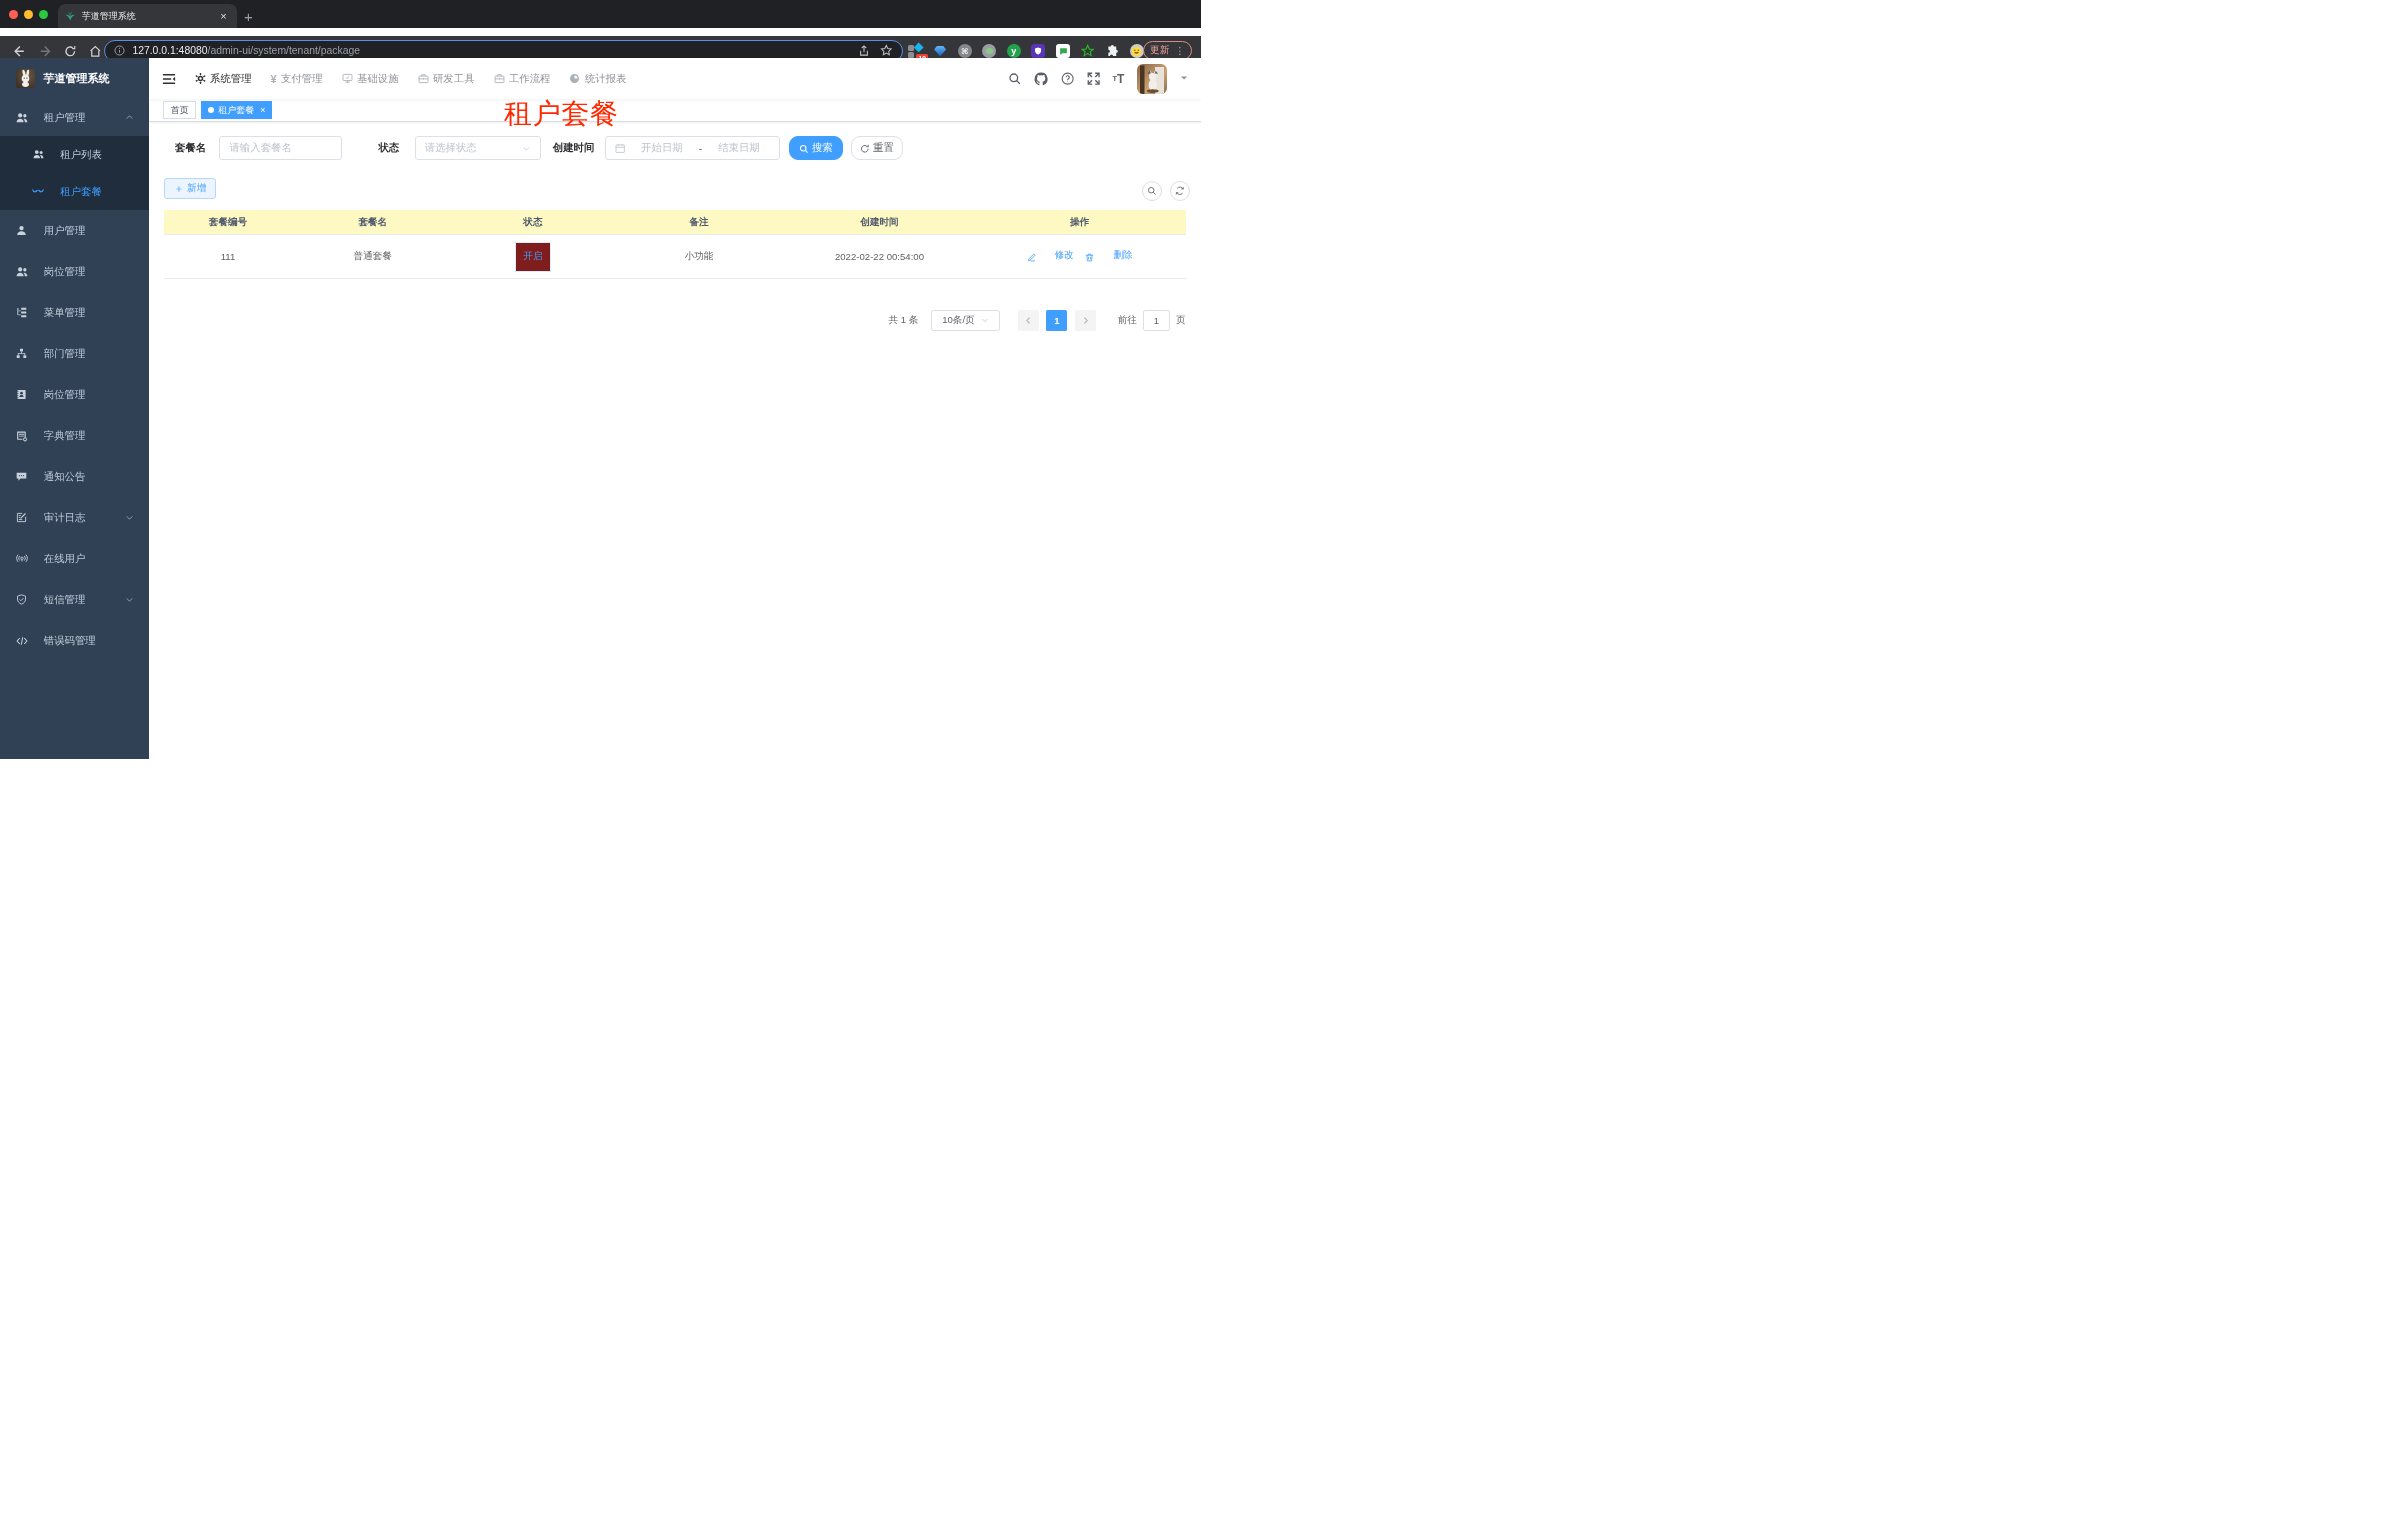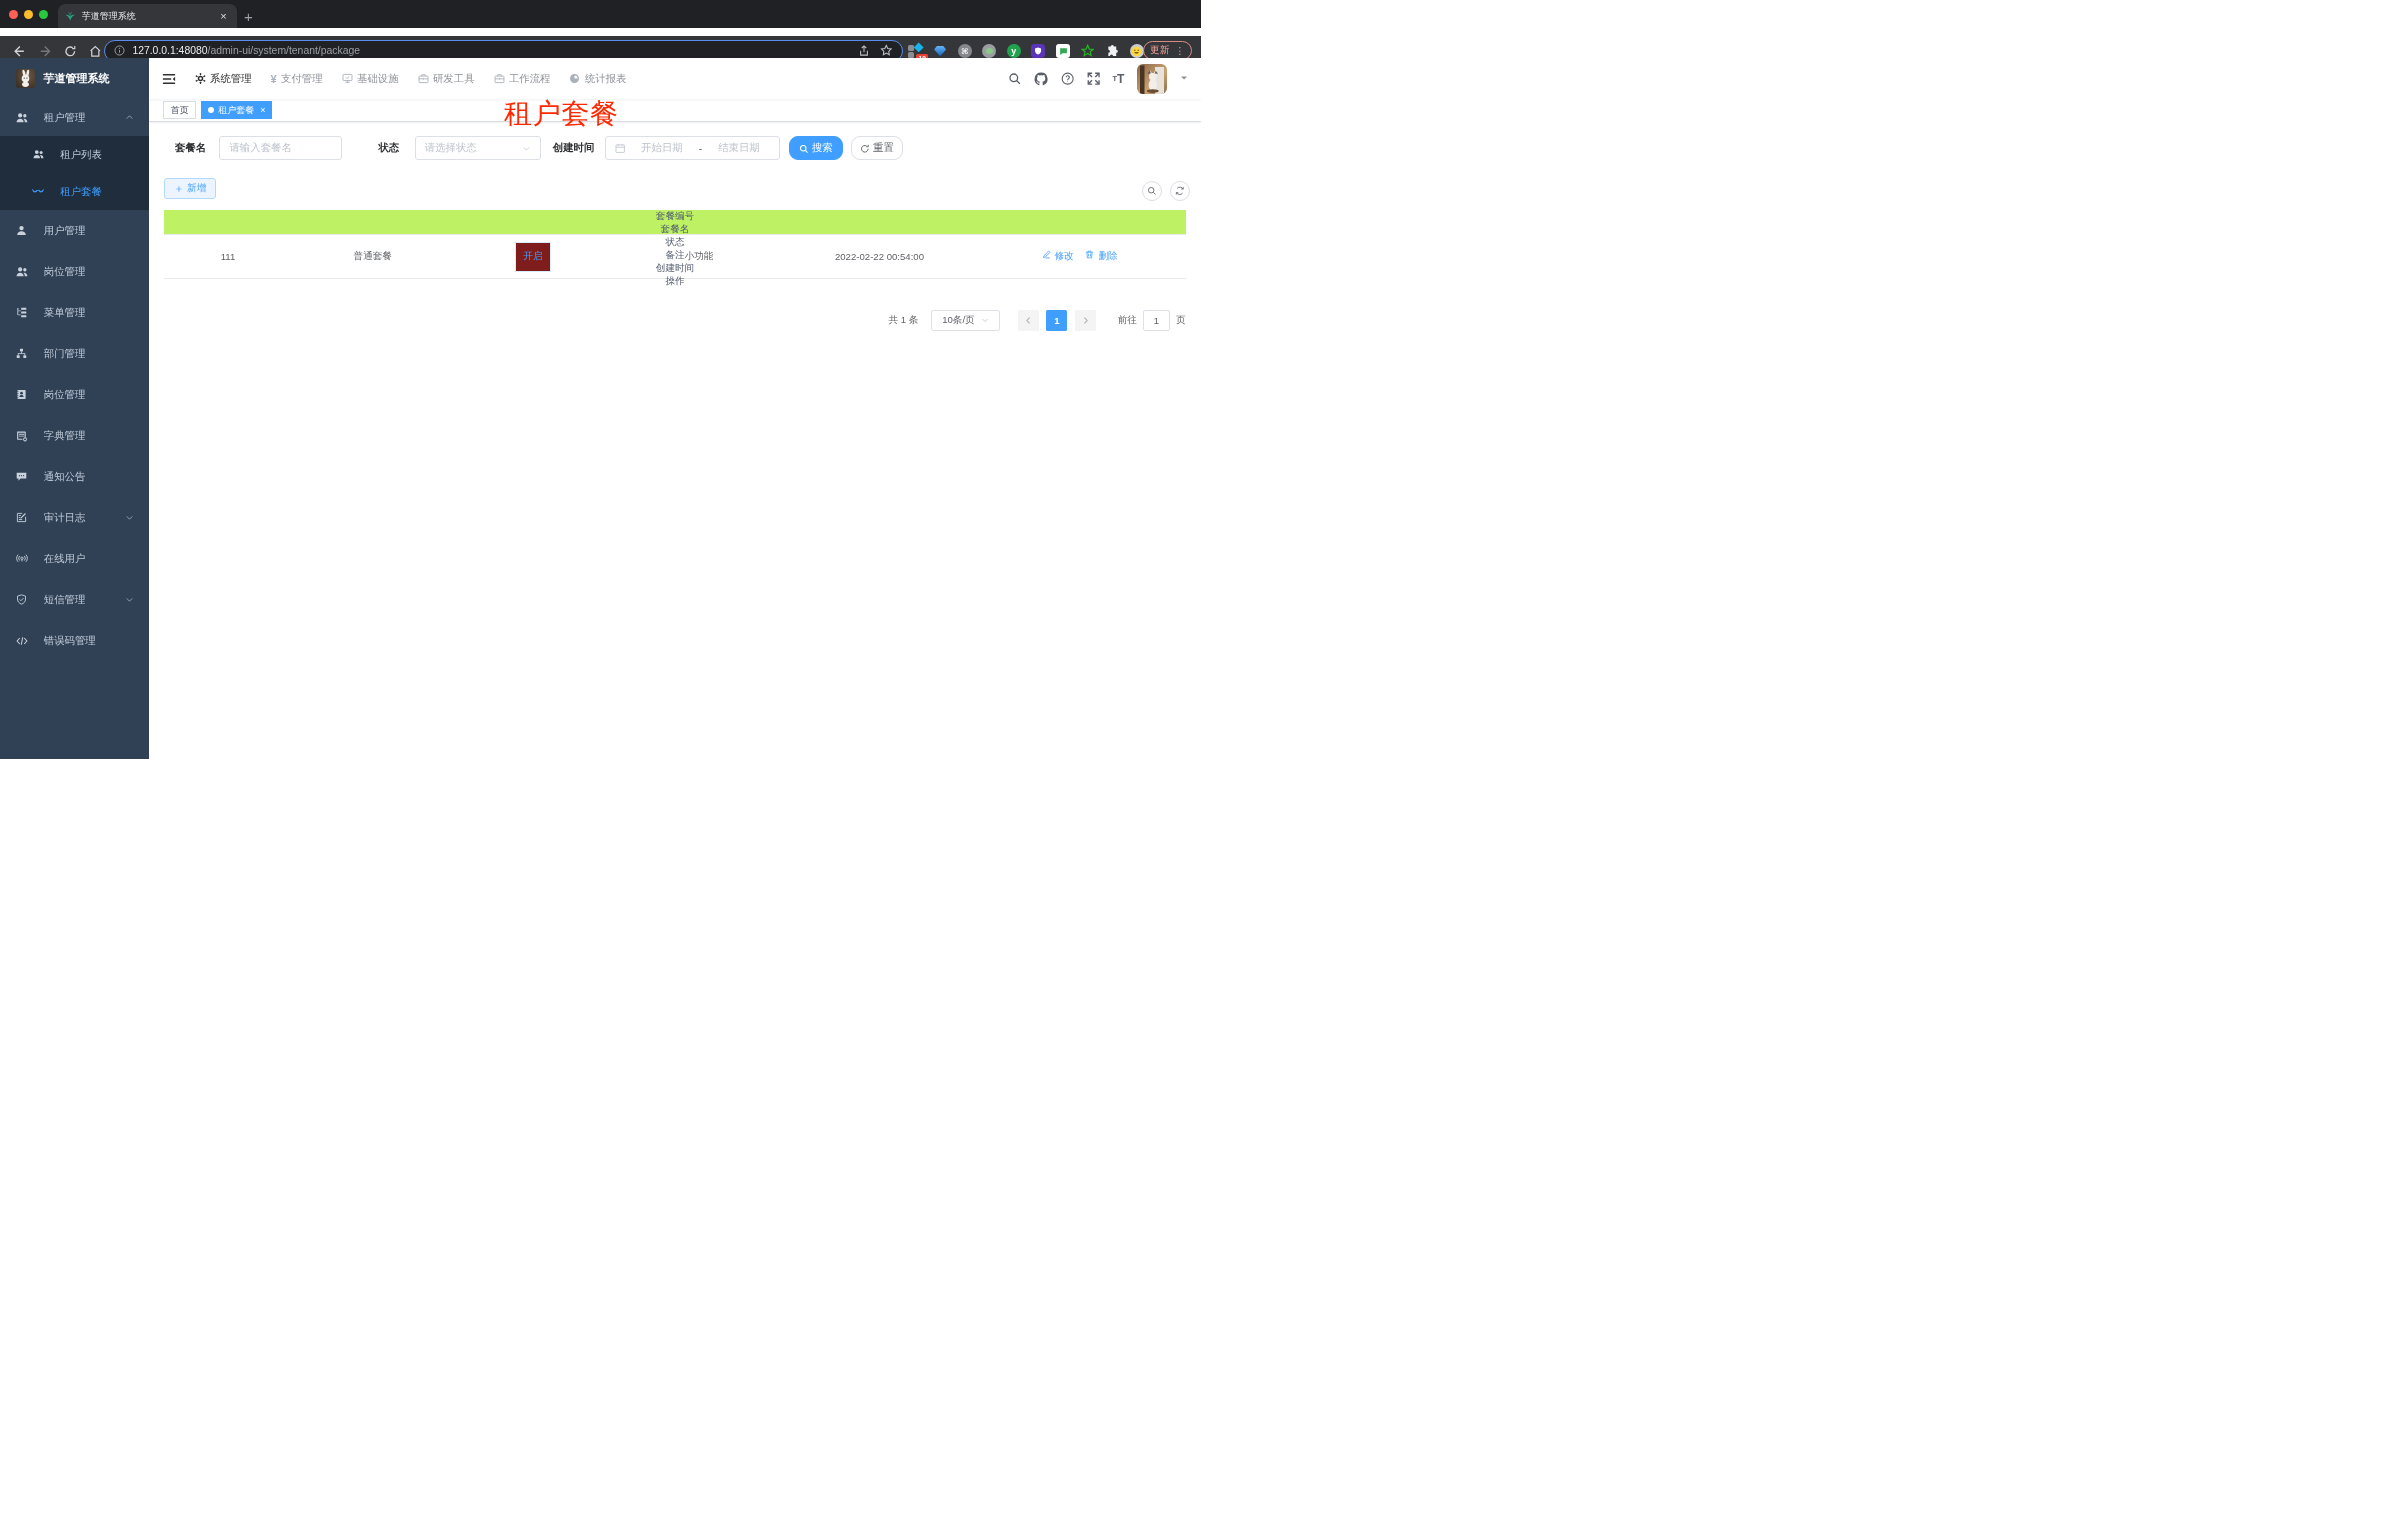--- a/index.html
+++ b/index.html
@@ -94,27 +94,27 @@
   .btn-primary { background:#409eff; color:#fff; border:0.7px solid #409eff; }
   .btn-plain { background:#fff; color:#606266; border:0.7px solid #dcdfe6; }
 
   .add-btn { position:absolute; left:15px; top:55px; width:52px; height:21px; background:#ecf5ff; border:0.7px solid #b3d8ff;
              color:#409eff; border-radius:3px; display:flex; align-items:center; justify-content:center; gap:3px; font-size:9.6px; cursor:pointer; }
   .circle-btn { position:absolute; top:58px; width:20px; height:20px; border:0.7px solid #dcdee2; border-radius:50%;
                 display:flex; align-items:center; justify-content:center; color:#63656b; background:#fff; cursor:pointer; }
 
   
   .table { position:absolute; left:15px; top:87px; width:1022px; font-size:9.6px; }
-  .t-head { display:flex; background:#bef264; height:25px; align-items:center; color:#515a6e; font-weight:normal; border-bottom:0.7px solid #e8eaec;flex-direction:column; }
+  .t-head { display:flex; background:#fef9c3; height:25px; align-items:center; color:#515a6e; font-weight:bold; border-bottom:0.7px solid #e8eaec; }
   .t-row { display:flex; height:44px; align-items:center; color:#606266; border-bottom:0.7px solid #e8eaec; background:#fff; }
   .t-cell { text-align:center; padding:0 3px; }
   .c1{flex:171 0 0}.c2{flex:218 0 0}.c3{flex:214 0 0}.c4{flex:235 0 0}.c5{flex:254 0 0}.c6{flex:290 0 0}
   .status-tag { display:inline-flex; align-items:center; justify-content:center; height:30px; padding:0 7.4px;
                 background:#7f1d1d; border:0.7px solid #d9ecff; color:#409eff; border-radius:1px; font-size:9.6px; }
-  .op-link { color:#409eff; display:inline-flex; align-items:flex-start; gap:4px; cursor:pointer; font-size:9.6px; }
+  .op-link { color:#409eff; display:inline-flex; align-items:flex-end; gap:19px; cursor:pointer; font-size:9.6px; }
   .op-link + .op-link { margin-left:9px; }
 
   
   .pager { position:absolute; right:15.5px; top:187px; height:21px; display:flex; align-items:center; color:#606266; font-size:9.6px; }
   .pg-total { margin-right:12.6px; }
   .pg-size { width:69px; height:21px; border:0.7px solid #dcdfe6; border-radius:2.2px; display:flex; align-items:center;
              justify-content:center; gap:6px; color:#606266; margin-right:18px; background:#fff; cursor:pointer; }
   .pg-btn { width:21px; height:21px; background:#f4f4f5; border-radius:1.5px; display:flex; align-items:center;
             justify-content:center; color:#a8abb2; cursor:pointer; }
   .pg-page { width:21px; height:21px; background:#409eff; color:#fff; border-radius:1.5px; display:flex; align-items:center;

